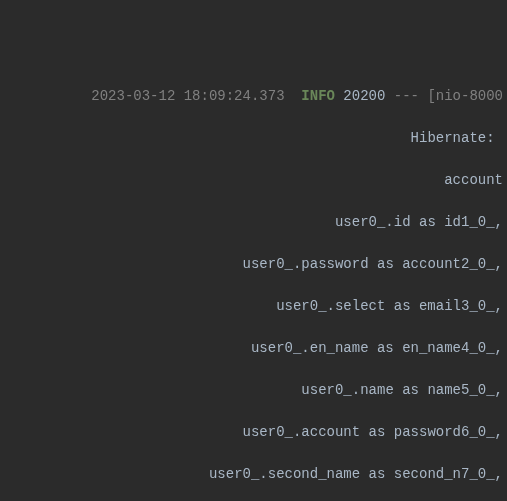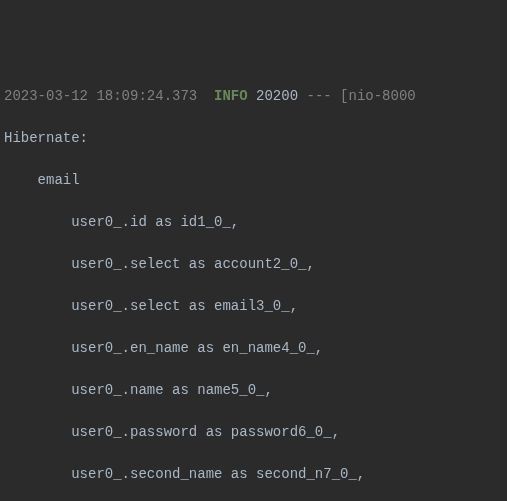--- a/index.html
+++ b/index.html
@@ -1,18 +1,19 @@
 <!DOCTYPE html>
 <html><head>
   <meta charset="utf-8">
   <style>
     * {
       margin: 0;
       padding: 0;
       box-sizing: border-box;
+      text-align: right;
     }
     body {
       background-color: #2b2b2b;
       color: #a9b7c6;
       font-family: 'Consolas', 'Monaco', 'Courier New', monospace;
       font-size: 14px;
       line-height: 1.5;
       padding: 2px 4px;
       width: 507px;
       height: 501px;
@@ -33,27 +34,27 @@
       color: #808080;
     }
   </style>
 </head>
 <body>
 
 
 
 <div class="log-line"><span class="log-timestamp">2023-03-12 18:09:24.373</span>  <span class="log-info">INFO</span> <span>20200</span><span class="log-thread"> --- [nio-8000</span></div>
 <div class="log-line">Hibernate: </div>
-<div class="log-line">    email</div>
+<div class="log-line">    account</div>
 <div class="log-line">        user0_.id as id1_0_,</div>
-<div class="log-line">        user0_.select as account2_0_,</div>
+<div class="log-line">        user0_.password as account2_0_,</div>
 <div class="log-line">        user0_.select as email3_0_,</div>
 <div class="log-line">        user0_.en_name as en_name4_0_,</div>
 <div class="log-line">        user0_.name as name5_0_,</div>
-<div class="log-line">        user0_.password as password6_0_,</div>
+<div class="log-line">        user0_.account as password6_0_,</div>
 <div class="log-line">        user0_.second_name as second_n7_0_,</div>
 
 
 
 
 
 
 
 
 <div class="log-line"></div>

